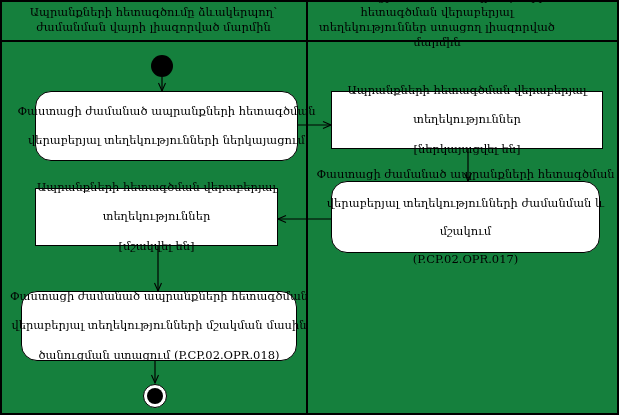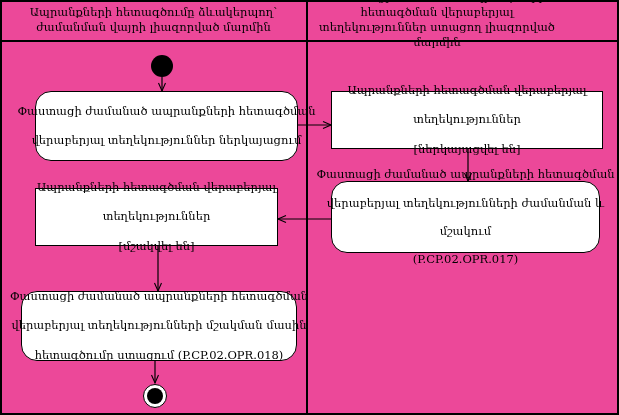--- a/index.html
+++ b/index.html
@@ -5,21 +5,21 @@
   html, body {
     margin: 0;
     padding: 0;
     background: #ffffff;
     font-family: "DejaVu Serif", "DejaVu Sans", serif;
   }
   .canvas {
     position: relative;
     width: 619px;
     height: 415px;
-    background: #ec4899;
+    background: #15803d;
     overflow: hidden;
     color: #000000;
   }
   .frame {
     position: absolute;
     inset: 0;
     border: 2px solid #000000;
     pointer-events: none;
     z-index: 6;
   }
@@ -138,21 +138,21 @@
     <line x1="468" y1="149" x2="468" y2="181" stroke="#000000" stroke-width="1.2" marker-end="url(#ah)"></line>
     <line x1="331" y1="219" x2="278" y2="219" stroke="#000000" stroke-width="1.2" marker-end="url(#ah)"></line>
     <line x1="158" y1="246" x2="158" y2="291" stroke="#000000" stroke-width="1.2" marker-end="url(#ah)"></line>
     <line x1="155" y1="361" x2="155" y2="383" stroke="#000000" stroke-width="1.2" marker-end="url(#ah)"></line>
   </svg>
 
   <div class="start-node"></div>
 
   <div class="node rounded" style="left:35px; top:91px; width:263px; height:70px;">
     <div class="line">Փաստացի ժամանած ապրանքների հետագծման</div>
-    <div class="line">վերաբերյալ տեղեկություններ ներկայացում</div>
+    <div class="line">վերաբերյալ տեղեկությունների ներկայացում</div>
   </div>
 
   <div class="node" style="left:331px; top:91px; width:272px; height:58px;">
     <div class="line">Ապրանքների հետագծման վերաբերյալ</div>
     <div class="line">տեղեկություններ</div>
     <div class="line">[ներկայացվել են]</div>
   </div>
 
   <div class="node rounded" style="left:331px; top:181px; width:269px; height:72px; line-height:1.25;">
     <div class="line">Փաստացի ժամանած ապրանքների հետագծման</div>
@@ -163,21 +163,21 @@
 
   <div class="node" style="left:35px; top:188px; width:243px; height:58px;">
     <div class="line">Ապրանքների հետագծման վերաբերյալ</div>
     <div class="line">տեղեկություններ</div>
     <div class="line">[մշակվել են]</div>
   </div>
 
   <div class="node rounded" style="left:21px; top:291px; width:276px; height:70px;">
     <div class="line">Փաստացի ժամանած ապրանքների հետագծման</div>
     <div class="line">վերաբերյալ տեղեկությունների մշակման մասին</div>
-    <div class="line">հետագծումը ստացում (P.CP.02.OPR.018)</div>
+    <div class="line">ծանուցման ստացում (P.CP.02.OPR.018)</div>
   </div>
 
   <div class="end-node">
     <div class="core"></div>
   </div>
 
   <div class="frame"></div>
 </div>
 
 </body></html>

